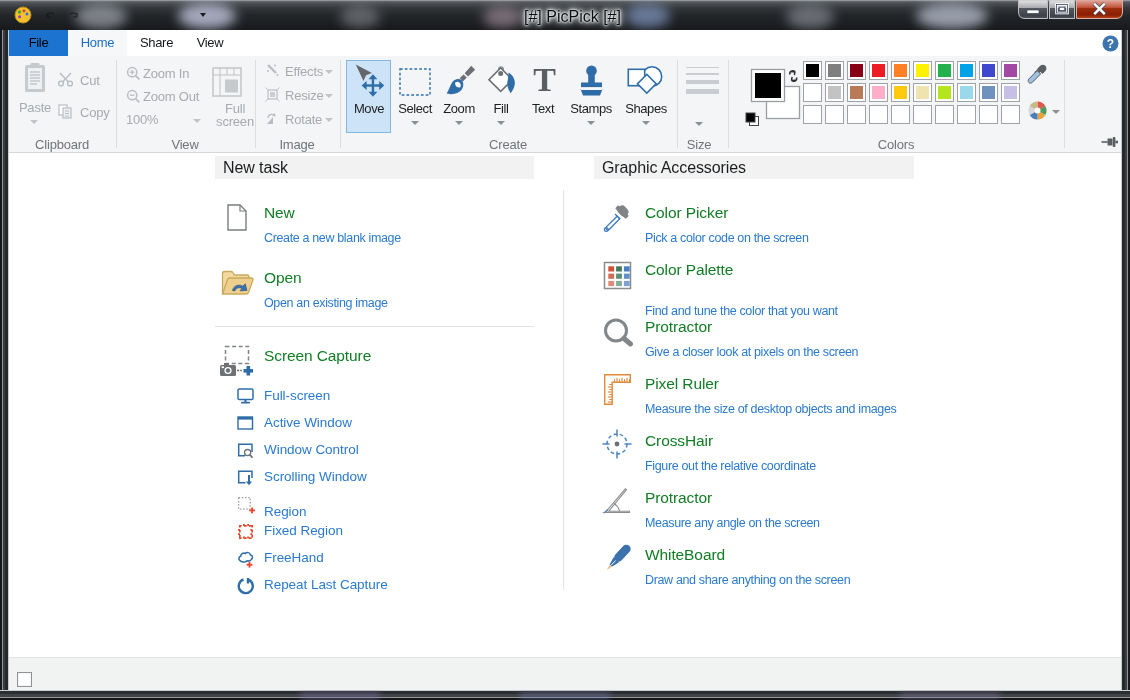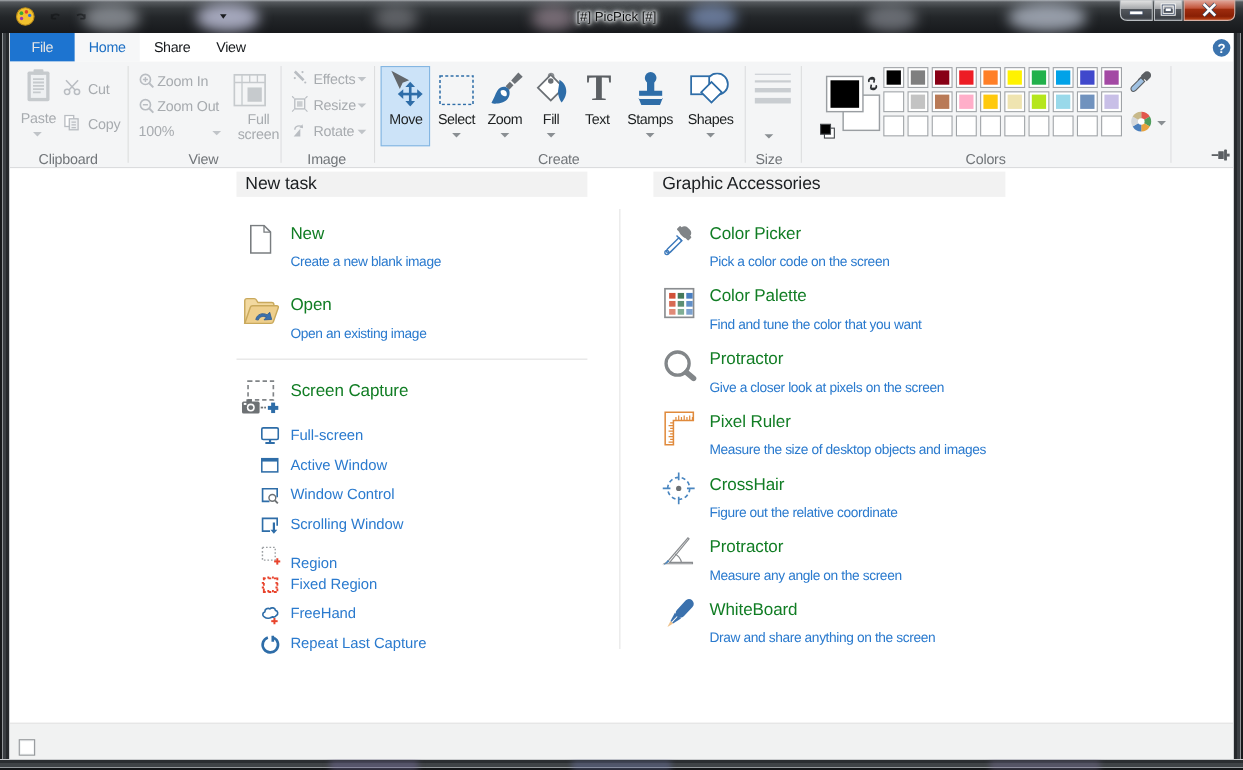--- a/index.html
+++ b/index.html
@@ -11,26 +11,26 @@
   background:linear-gradient(#a9adb1 0%,#55595d 6%,#34383b 26%,#232629 52%,#17191c 100%);overflow:hidden}
 #titlebar .blob{position:absolute;filter:blur(6px);border-radius:50%}
 #borderL{left:0;top:30px;width:9px;height:660px;
   background:linear-gradient(90deg,#17191b 0 2px,#909497 2px 3px,#3a3e42 3px 5px,#26292c 5px 8px,#c9ccce 8px 9px)}
 #borderR{left:1121px;top:30px;width:9px;height:660px;
   background:linear-gradient(90deg,#c9ccce 0 1px,#26292c 1px 4px,#3a3e42 4px 6px,#909497 6px 7px,#17191b 7px 9px)}
 #borderB{left:0;top:690px;width:1130px;height:10px;
   background:linear-gradient(#caccce 0 1px,#2b2e31 1px 4px,#3f4346 4px 7px,#94989b 7px 8px,#131517 8px 10px);overflow:hidden}
 
 #caps{left:1019px;top:0;width:104px;height:20px}
-#title-text{left:524px;top:8px;width:200px;color:#0c0d0e;font-size:12px;
+#title-text{left:524px;top:8px;width:200px;color:#0c0d0e;font-size:16px;
   text-shadow:0 0 7px #f2f6f9,0 0 5px #eef2f5,0 0 3px #ffffff,0 0 12px #e6ecf2,0 0 2px #ffffff;white-space:nowrap}
 
 #tabrow{left:9px;top:30px;width:1112px;height:26px;background:#ffffff}
 .tab{position:absolute;top:0;height:26px;line-height:26px;text-align:center;font-size:13px;letter-spacing:-0.3px}
-#tab-file{left:0;width:59px;background:#1d74d0;color:#e5e5e5}
+#tab-file{left:0;width:59px;background:#1d74d0;color:#000000}
 #tab-home{left:59px;width:59px;background:#f6f7f8;color:#1c6fc4}
 #tab-share{left:118px;width:59px;color:#16191c}
 #tab-view{left:175px;width:52px;color:#16191c}
 
 #ribbon{left:9px;top:56px;width:1112px;height:96px;background:#f4f5f6;border-bottom:1px solid #d5d6d7;box-sizing:content-box}
 .gsep{position:absolute;top:4px;height:88px;width:1px;background:#dddedf}
 .glabel{position:absolute;top:81px;font-size:13px;letter-spacing:-0.2px;color:#717579;text-align:center;transform:translateX(-50%);white-space:nowrap}
 .dis{color:#a7abaf}
 .rtext{position:absolute;font-size:13px;letter-spacing:-0.2px;white-space:nowrap}
 .dd{position:absolute;width:0;height:0;border-left:4px solid transparent;border-right:4px solid transparent;border-top:4px solid #9ba0a4}
@@ -529,21 +529,21 @@
         <rect x="22.9" y="8.3" width="5.8" height="5.2" fill="#4a7fc1"></rect>
         <rect x="7.3" y="15.6" width="5.8" height="5.2" fill="#d76a53"></rect>
         <rect x="15.1" y="15.6" width="5.8" height="5.2" fill="#5d8f74"></rect>
         <rect x="22.9" y="15.6" width="5.8" height="5.2" fill="#6290c8"></rect>
         <rect x="7.3" y="22.9" width="5.8" height="5.2" fill="#e08a77"></rect>
         <rect x="15.1" y="22.9" width="5.8" height="5.2" fill="#7fae94"></rect>
         <rect x="22.9" y="22.9" width="5.8" height="5.2" fill="#7da2cf"></rect>
       </g>
     </svg></div>
 <div class="abs gtitle" style="left:645px;top:261px">Color Palette</div>
-<div class="abs gdesc" style="left:645px;top:288px">Find and tune the color that you want</div>
+<div class="abs gdesc" style="left:645px;top:304px">Find and tune the color that you want</div>
 <div id="ra-mag" class="abs" style="left:601px;top:315px;width:30px;height:30px"><svg width="34" height="32" viewBox="0 0 34 32">
       <circle cx="15" cy="15.5" r="10.5" fill="none" stroke="#828689" stroke-width="3"></circle>
       <path d="M23 23.5 L29.5 29" stroke="#828689" stroke-width="5" stroke-linecap="round"></path>
     </svg></div>
 <div class="abs gtitle" style="left:645px;top:318px">Protractor</div>
 <div class="abs gdesc" style="left:645px;top:345px">Give a closer look at pixels on the screen</div>
 <div id="ra-rul" class="abs" style="left:601px;top:372px;width:30px;height:30px"><svg width="32" height="34" viewBox="0 0 32 34">
       <path d="M3.7 2.7 L29.3 2.7 L29.3 10.2 L11.2 10.2 L11.2 32.3 L3.7 32.3 Z" fill="#fff" stroke="#e08a3c" stroke-width="1.4"></path>
       <g stroke="#e08a3c" stroke-width="1.1">
         <line x1="13.5" y1="10.2" x2="13.5" y2="7.2"></line>

